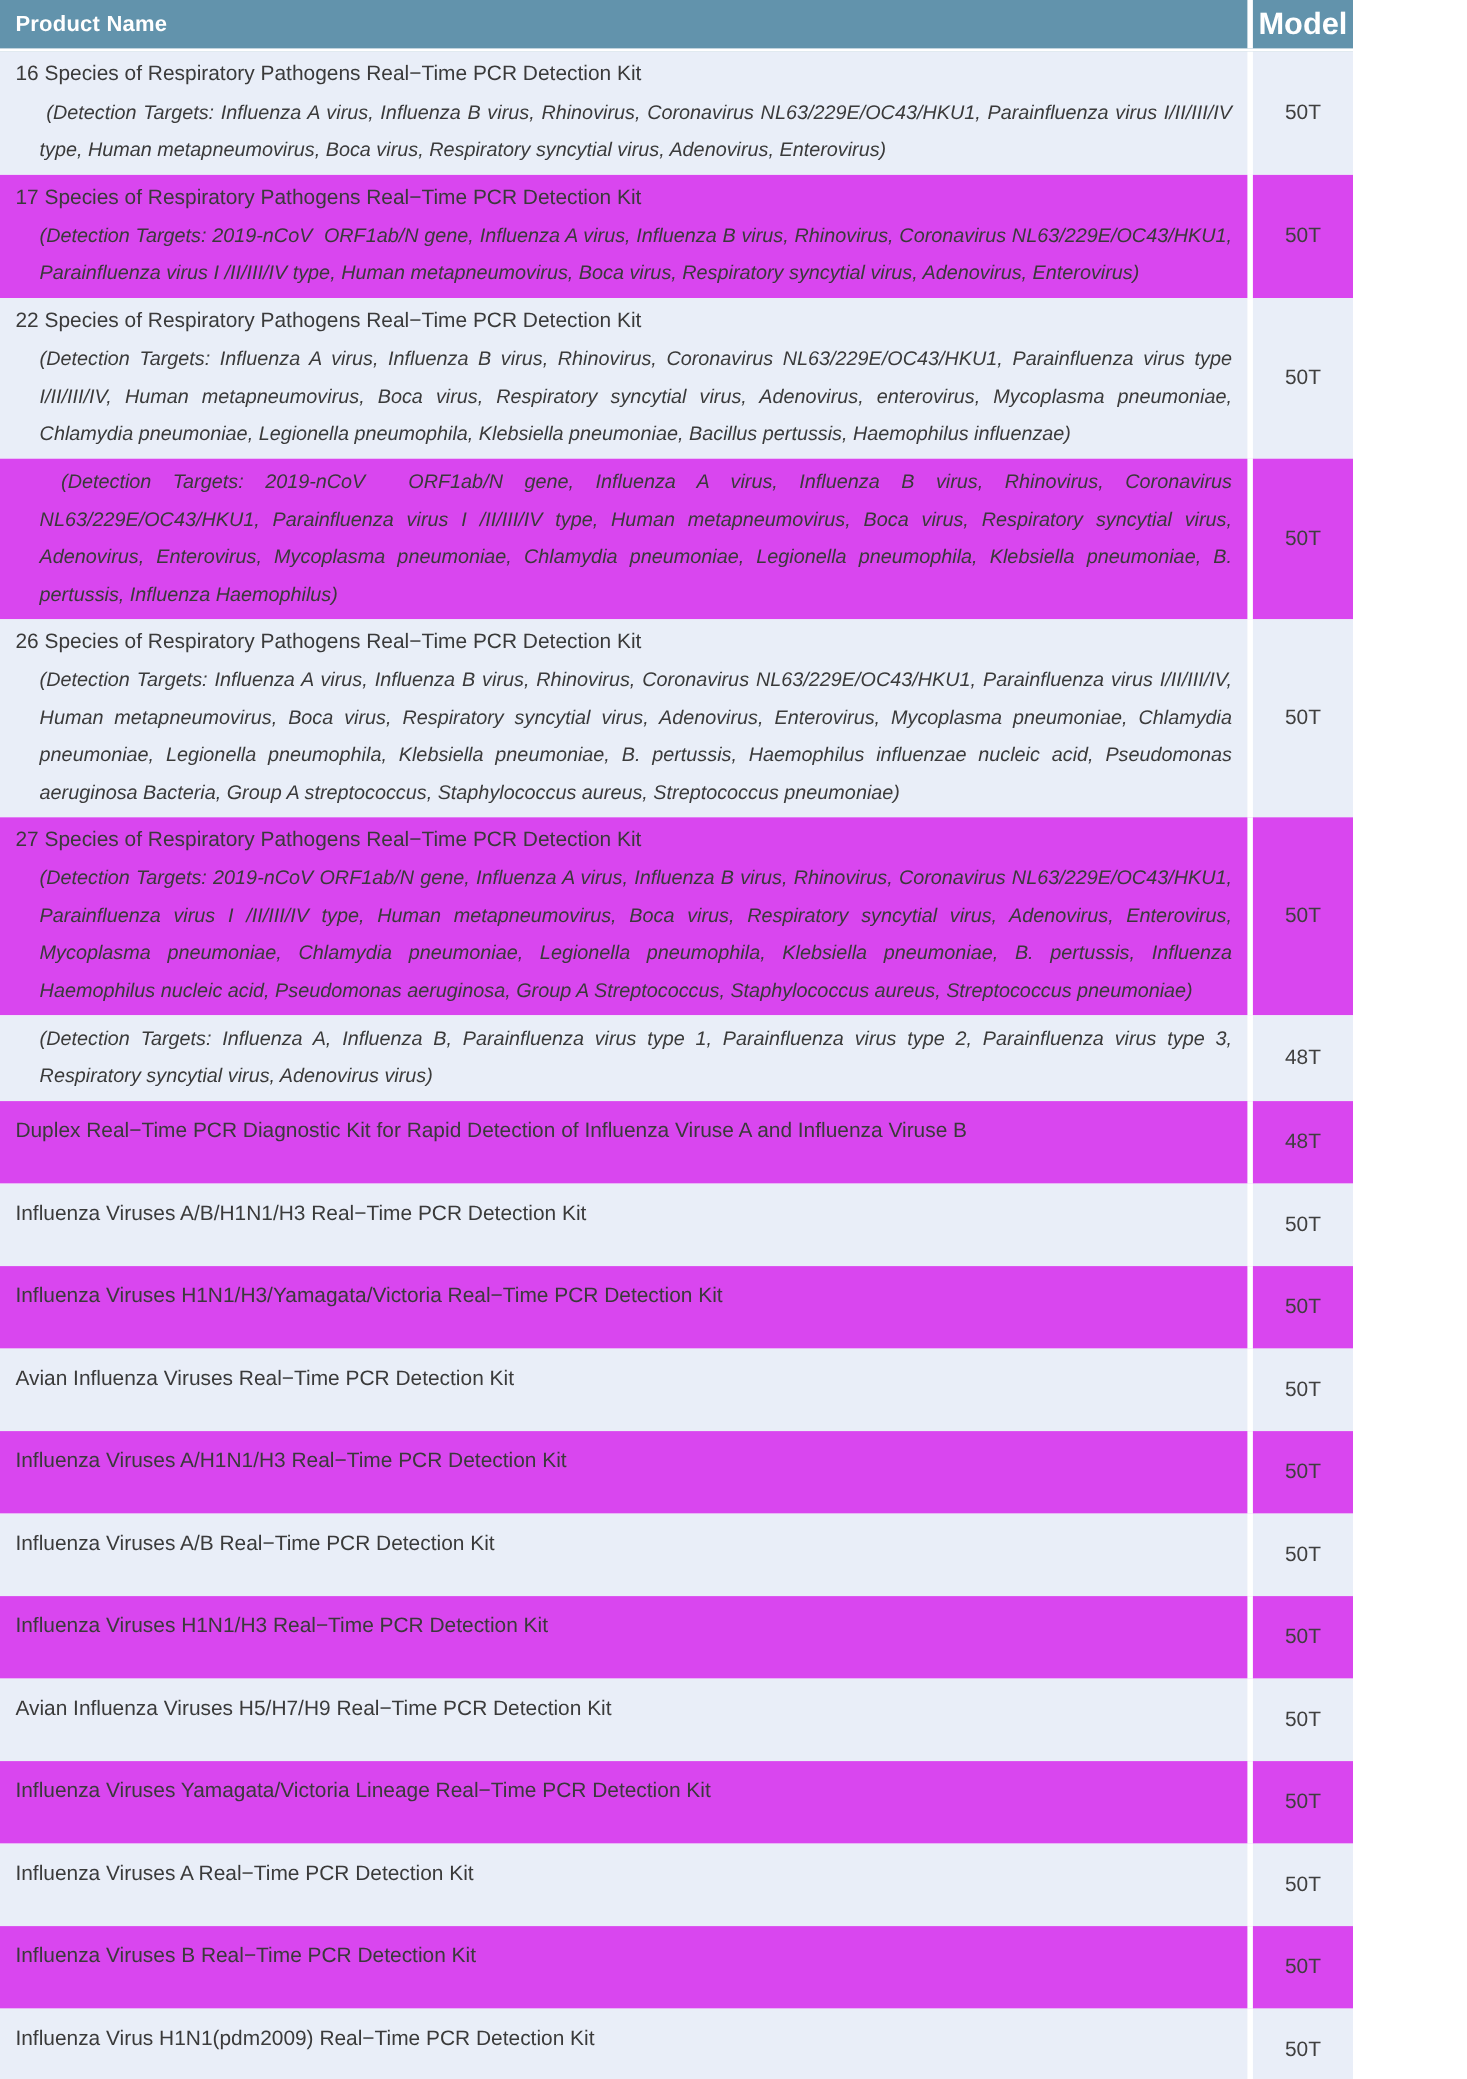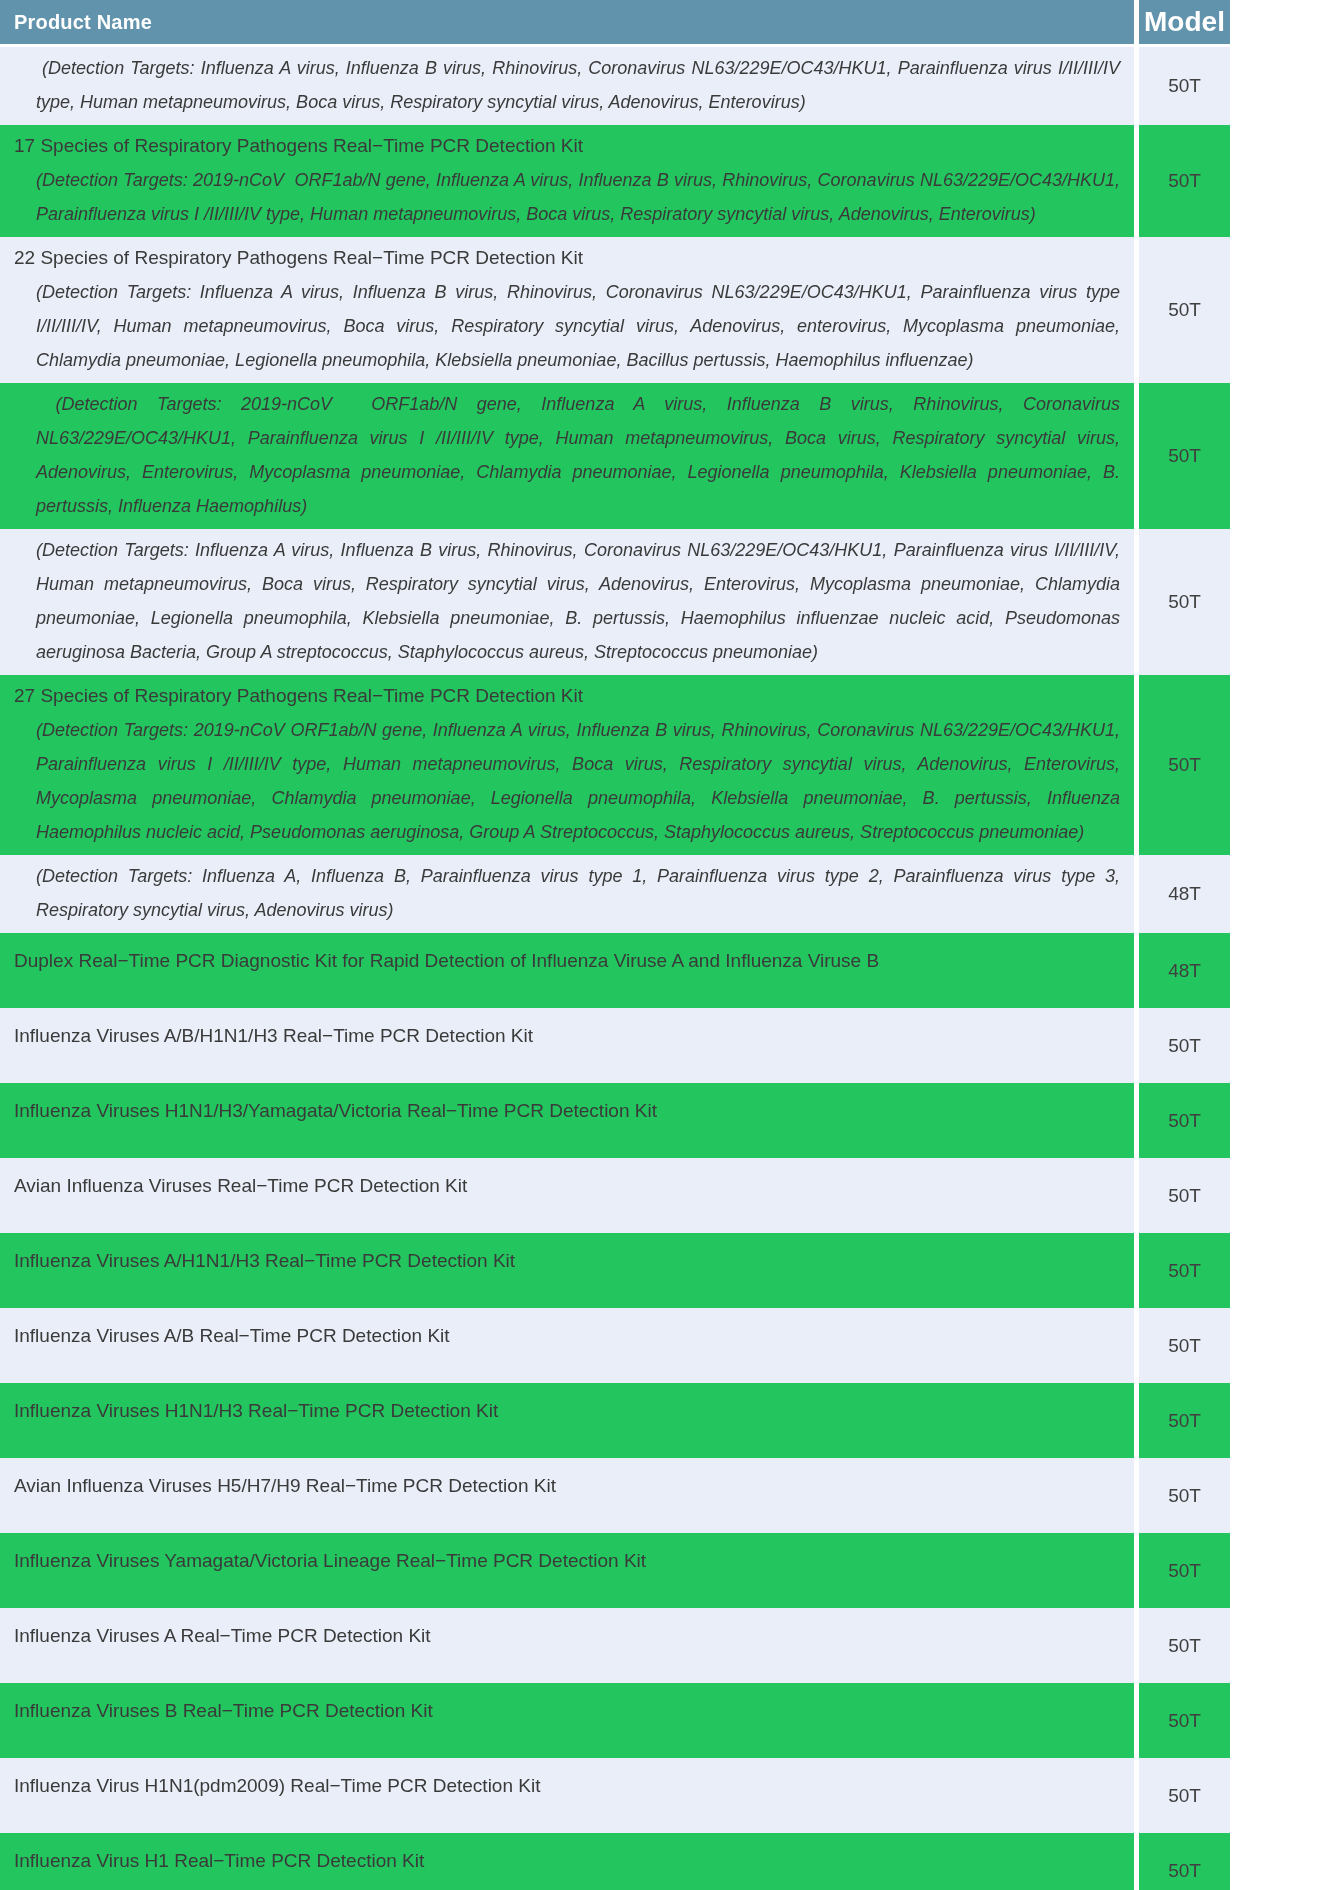--- a/index.html
+++ b/index.html
@@ -43,21 +43,21 @@
     letter-spacing: 0.2px;
     padding-top: 0; padding-bottom: 0;
   }
   .row.header .cell.model {
     font-size: 28px;
     font-weight: bold;
     color: #ffffff;
   }
 
   .row.shaded { background: #e9eef8; }
-  .row.plain  { background: #22c55e; }
+  .row.plain  { background: #d946ef; }
 
   .title {
     font-size: 19px;
     line-height: 34px;
     color: #3a3a3a;
   }
   .detail {
     font-size: 18px;
     font-style: italic;
     line-height: 34px;
@@ -72,20 +72,21 @@
 <body>
 
 <div class="table">
   <div class="row header">
     <div class="cell product">Product Name</div>
     <div class="cell model">Model</div>
   </div>
   <div id="rows">
       <div class="row shaded multi">
         <div class="cell product">
+          <div class="title">16 Species of Respiratory Pathogens Real−Time PCR Detection Kit</div>
           <div class="detail">&nbsp;(Detection Targets: Influenza A virus, Influenza B virus, Rhinovirus, Coronavirus NL63/229E/OC43/HKU1, Parainfluenza virus I/II/III/IV type, Human metapneumovirus, Boca virus, Respiratory syncytial virus, Adenovirus, Enterovirus)</div>
         </div>
         <div class="cell model">50T</div>
       </div>
       <div class="row plain multi">
         <div class="cell product">
           <div class="title">17 Species of Respiratory Pathogens Real−Time PCR Detection Kit</div>
           <div class="detail">(Detection Targets: 2019-nCoV&nbsp; ORF1ab/N gene, Influenza A virus, Influenza B virus, Rhinovirus, Coronavirus NL63/229E/OC43/HKU1, Parainfluenza virus I /II/III/IV type, Human metapneumovirus, Boca virus, Respiratory syncytial virus, Adenovirus, Enterovirus)</div>
         </div>
         <div class="cell model">50T</div>
@@ -98,20 +99,21 @@
         <div class="cell model">50T</div>
       </div>
       <div class="row plain multi">
         <div class="cell product">
           <div class="detail">&nbsp;(Detection Targets: 2019-nCoV&nbsp; ORF1ab/N gene, Influenza A virus, Influenza B virus, Rhinovirus, Coronavirus NL63/229E/OC43/HKU1, Parainfluenza virus I /II/III/IV type, Human metapneumovirus, Boca virus, Respiratory syncytial virus, Adenovirus, Enterovirus, Mycoplasma pneumoniae, Chlamydia pneumoniae, Legionella pneumophila, Klebsiella pneumoniae, B. pertussis, Influenza Haemophilus)</div>
         </div>
         <div class="cell model">50T</div>
       </div>
       <div class="row shaded multi">
         <div class="cell product">
+          <div class="title">26 Species of Respiratory Pathogens Real−Time PCR Detection Kit</div>
           <div class="detail">(Detection Targets: Influenza A virus, Influenza B virus, Rhinovirus, Coronavirus NL63/229E/OC43/HKU1, Parainfluenza virus I/II/III/IV, Human metapneumovirus, Boca virus, Respiratory syncytial virus, Adenovirus, Enterovirus, Mycoplasma pneumoniae, Chlamydia pneumoniae, Legionella pneumophila, Klebsiella pneumoniae, B. pertussis, Haemophilus influenzae nucleic acid, Pseudomonas aeruginosa Bacteria, Group A streptococcus, Staphylococcus aureus, Streptococcus pneumoniae)</div>
         </div>
         <div class="cell model">50T</div>
       </div>
       <div class="row plain multi">
         <div class="cell product">
           <div class="title">27 Species of Respiratory Pathogens Real−Time PCR Detection Kit</div>
           <div class="detail">(Detection Targets: 2019-nCoV ORF1ab/N gene, Influenza A virus, Influenza B virus, Rhinovirus, Coronavirus NL63/229E/OC43/HKU1, Parainfluenza virus I /II/III/IV type, Human metapneumovirus, Boca virus, Respiratory syncytial virus, Adenovirus, Enterovirus, Mycoplasma pneumoniae, Chlamydia pneumoniae, Legionella pneumophila, Klebsiella pneumoniae, B. pertussis, Influenza Haemophilus nucleic acid, Pseudomonas aeruginosa, Group A Streptococcus, Staphylococcus aureus, Streptococcus pneumoniae)</div>
         </div>
         <div class="cell model">50T</div>

